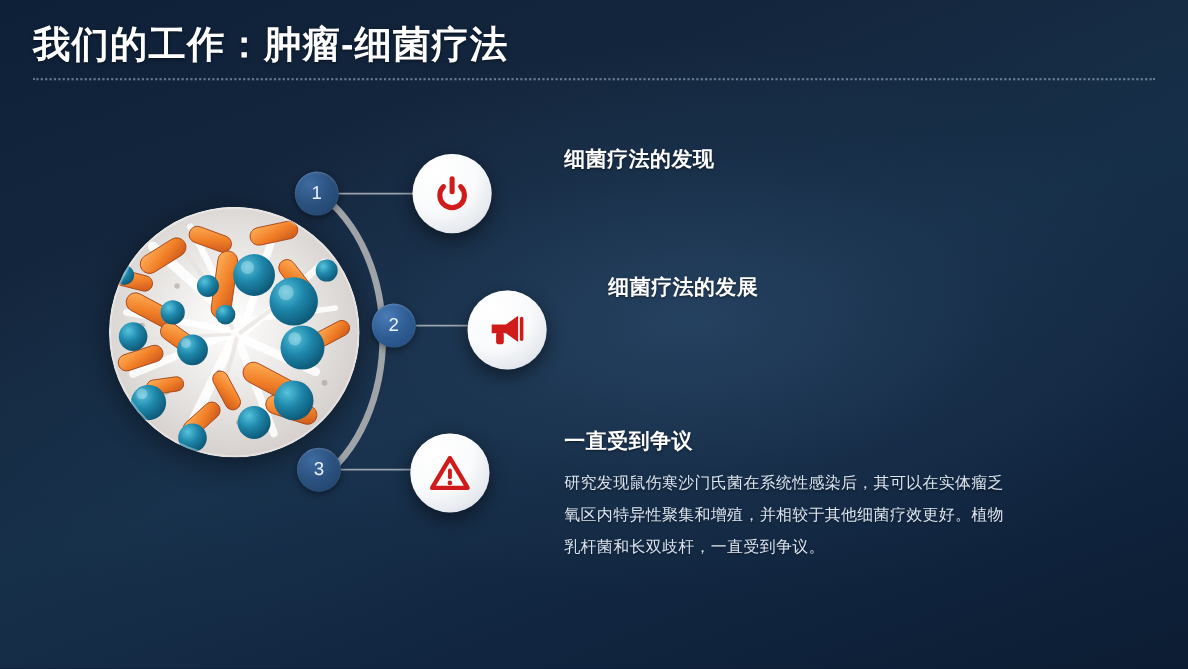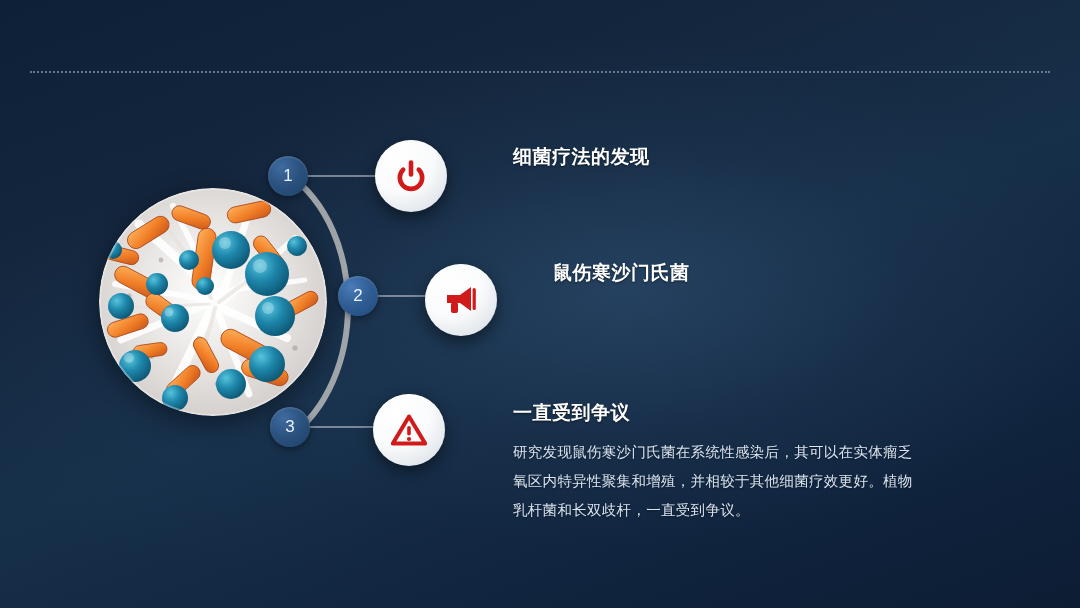--- a/index.html
+++ b/index.html
@@ -97,21 +97,21 @@
     justify-content: center;
   }
   .icon-circle.i1 { left: 375px; top: 140px; }
   .icon-circle.i2 { left: 425px; top: 264px; }
   .icon-circle.i3 { left: 373px; top: 394px; }
   .icon-circle svg { display: block; }
 
   
   .block { position: absolute; }
   .block h3 {
-    margin: 12px 0 12px 0;
+    margin: 0 0 12px 0;
     font-size: 19px;
     font-weight: bold;
     color: #ffffff;
     letter-spacing: 0.5px;
     text-shadow: 0 1px 2px rgba(0,0,0,0.5);
   }
   .block p {
     margin: 0;
     font-size: 14.5px;
     line-height: 29px;
@@ -121,20 +121,21 @@
   }
   .block.t1 { left: 513px; top: 132px; width: 400px; }
   .block.t2 { left: 553px; top: 248px; width: 430px; }
   .block.t3 { left: 513px; top: 388px; width: 400px; }
 </style>
 </head>
 <body>
 
 <div id="slide">
 
+  <div class="title">我们的工作：肿瘤-细菌疗法</div>
   <div class="divider"></div>
 
   <div class="photo-wrap">
     <svg viewBox="0 0 228 228" xmlns="http://www.w3.org/2000/svg" aria-hidden="true">
       <defs>
         <clipPath id="circClip">
             <circle cx="114" cy="114" r="114"></circle>
           </clipPath>
         <radialGradient id="tissue" cx="48%" cy="46%" r="62%">
           <stop offset="0%" stop-color="#ffffff"></stop>
@@ -272,21 +273,21 @@
         <circle cx="18" cy="25" r="2.1" fill="#d11a1a"></circle>
       </svg>
     </span>
   </div>
 
   <div class="block t1">
     <h3>细菌疗法的发现</h3>
   </div>
 
   <div class="block t2">
-    <h3>鼠伤寒沙门氏菌</h3>
+    <h3>细菌疗法的发展</h3>
   </div>
 
   <div class="block t3">
     <h3>一直受到争议</h3>
     <p>研究发现鼠伤寒沙门氏菌在系统性感染后，其可以在实体瘤乏氧区内特异性聚集和增殖，并相较于其他细菌疗效更好。植物乳杆菌和长双歧杆，一直受到争议。</p>
   </div>
 
 </div>
 
 </body></html>

